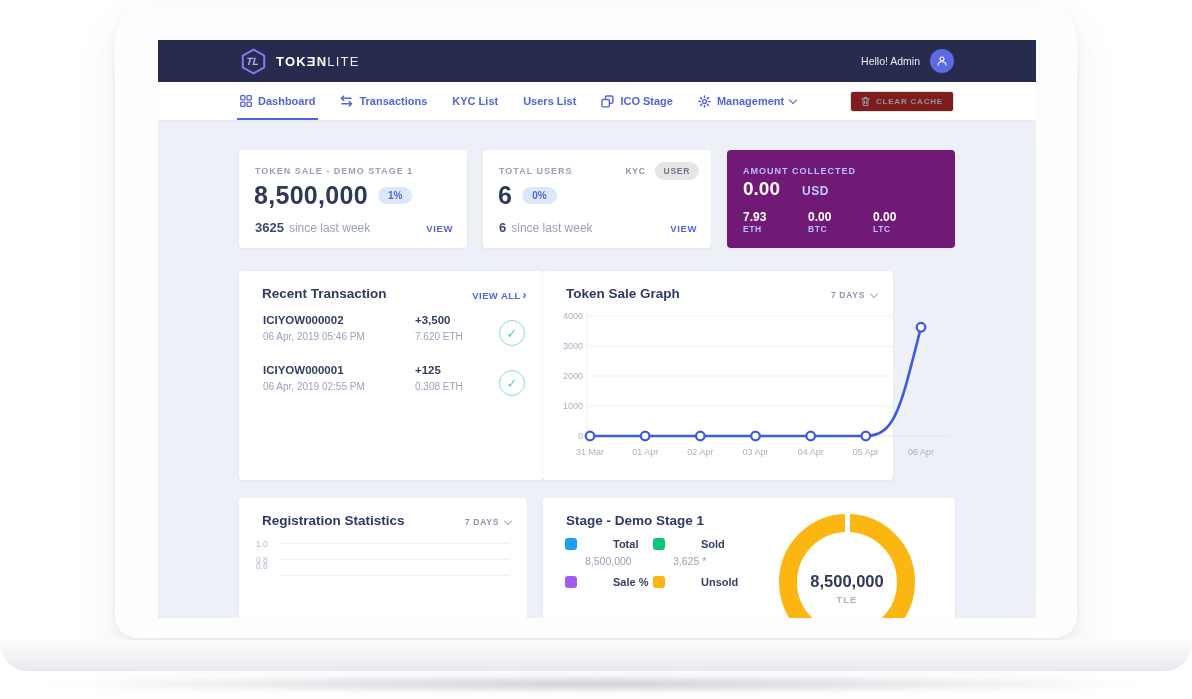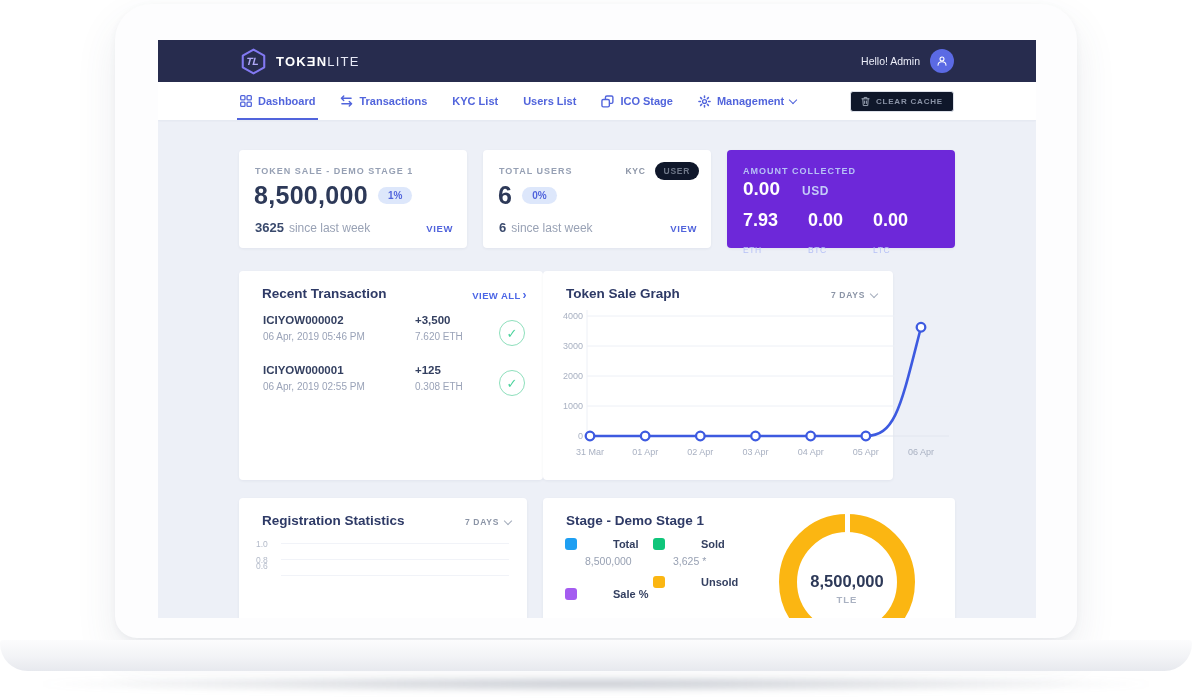--- a/index.html
+++ b/index.html
@@ -35,53 +35,53 @@
   
   .tabbar { position:relative; height:38px; background:#fff; display:flex; align-items:center; padding:0 82px;
             box-shadow:0 1px 2px rgba(40,50,90,.05); }
   .tab { position:relative; display:flex; align-items:center; height:38px; margin-right:25px;
          color:#5164dc; font-size:11px; font-weight:bold; cursor:pointer; white-space:nowrap; }
   .tab .t-ic { margin-right:6px; display:flex; }
   .tab.active::after { content:""; position:absolute; left:-3px; right:-3px; bottom:0; height:2px; background:#5164dc; }
   .caret { display:inline-block; width:6px; height:6px; border-right:1.5px solid #5164dc; border-bottom:1.5px solid #5164dc;
            transform:rotate(45deg); margin-left:6px; margin-top:-3px; }
   .clear-cache { margin-left:auto; display:flex; align-items:center; height:21px; padding:0 10px;
-                 border:1px solid #dde1ea; border-radius:3px; background:#0f172a; color:#8a93a6;
+                 border:1px solid #dde1ea; border-radius:3px; background:#7f1d1d; color:#8a93a6;
                  font-size:8px; font-weight:bold; letter-spacing:.8px; cursor:pointer; }
   .clear-cache svg { margin-right:6px; }
 
   
   .content { position:relative; height:498px; }
   .card { position:absolute; background:#fff; border-radius:4px; box-shadow:0 1px 3px rgba(40,50,90,.06); }
 
   
   .kpi { height:98px; width:228px; top:30px; }
   .kpi-title { position:absolute; left:16px; top:16px; font-size:9px; font-weight:bold; letter-spacing:1px; color:#96a0b4; }
   .kpi-valrow { position:absolute; left:15px; top:31px; display:flex; align-items:center; }
   .kpi-value { font-size:25px; font-weight:bold; color:#2d3958; letter-spacing:.3px; }
   .badge { margin-left:10px; background:#dde7fb; color:#5164dc; font-size:10px; font-weight:bold;
            padding:3px 10px; border-radius:11px; }
   .kpi-foot { position:absolute; left:16px; right:14px; bottom:13px; display:flex; align-items:baseline; }
   .kpi-delta { font-size:13px; font-weight:bold; color:#3a4a6d; }
   .kpi-since { font-size:12px; color:#99a2b5; margin-left:5px; }
   .view-link { margin-left:auto; font-size:9.5px; font-weight:bold; letter-spacing:.6px; color:#5164dc; cursor:pointer; }
   .kyc-toggle { position:absolute; right:12px; top:12px; display:flex; align-items:center; }
   .kyc-lbl { font-size:8.5px; font-weight:bold; letter-spacing:.7px; color:#8b94a6; margin-right:9px; cursor:pointer; }
-  .user-pill { font-size:8.5px; font-weight:bold; letter-spacing:.7px; color:#6f7889; background:#0f172a;
+  .user-pill { font-size:8.5px; font-weight:bold; letter-spacing:.7px; color:#6f7889; background:#e5e5e5;
                padding:4px 9px; border-radius:10px; cursor:pointer; }
 
-  .kpi.blue { background:#6d28d9; }
+  .kpi.blue { background:#701a75; }
   .kpi.blue .kpi-title { color:#b6c1f6; }
   .blue-valrow { position:absolute; left:16px; top:28px; display:flex; align-items:baseline; }
   .blue-value { font-size:19px; font-weight:bold; color:#fff; }
   .blue-cur { font-size:12px; font-weight:bold; color:#c3cbf8; margin-left:22px; letter-spacing:.5px; }
   .blue-break { position:absolute; left:16px; right:12px; top:60px; display:flex; }
   .bb-item { width:65px; }
-  .bb-val { font-size:18px; font-weight:bold; color:#fff; }
-  .bb-lbl { font-size:8.5px; font-weight:normal; color:#b6c1f6; letter-spacing:.6px; margin-top:14px; }
+  .bb-val { font-size:12px; font-weight:bold; color:#fff; }
+  .bb-lbl { font-size:8.5px; font-weight:bold; color:#b6c1f6; letter-spacing:.6px; margin-top:0; }
 
   
   .panel-title { position:absolute; left:23px; top:15px; font-size:13.5px; font-weight:bold; color:#2e3a66; }
   .range-sel { position:absolute; right:16px; top:19px; font-size:8.5px; font-weight:bold; letter-spacing:.7px;
                color:#8b94a6; cursor:pointer; display:flex; align-items:center; }
   .range-sel .caret { border-color:#a5adbd; margin-top:-2px; }
 
   
   .tx-card { left:81px; top:151px; width:304px; height:209px; }
   .viewall { position:absolute; right:16px; top:17px; font-size:9.5px; font-weight:bold; letter-spacing:.4px;
@@ -353,21 +353,21 @@
           </div>
           <div class="leg-val">8,500,000</div>
         </div>
         <div class="leg-item" style="left:110px; top:40px;">
           <div class="leg-head">
             <span class="leg-sq" style="background-color: rgb(15, 197, 122);"></span>
             <span class="leg-lbl">Sold</span>
           </div>
           <div class="leg-val">3,625 *</div>
         </div>
-        <div class="leg-item" style="left:22px; top:78px;margin-top:12px;">
+        <div class="leg-item" style="left:22px; top:78px;">
           <div class="leg-head">
             <span class="leg-sq" style="background-color: rgb(164, 92, 240);"></span>
             <span class="leg-lbl">Sale %</span>
           </div>
         </div>
         <div class="leg-item" style="left:110px; top:78px;">
           <div class="leg-head">
             <span class="leg-sq" style="background-color: rgb(251, 182, 18);"></span>
             <span class="leg-lbl">Unsold</span>
           </div>

